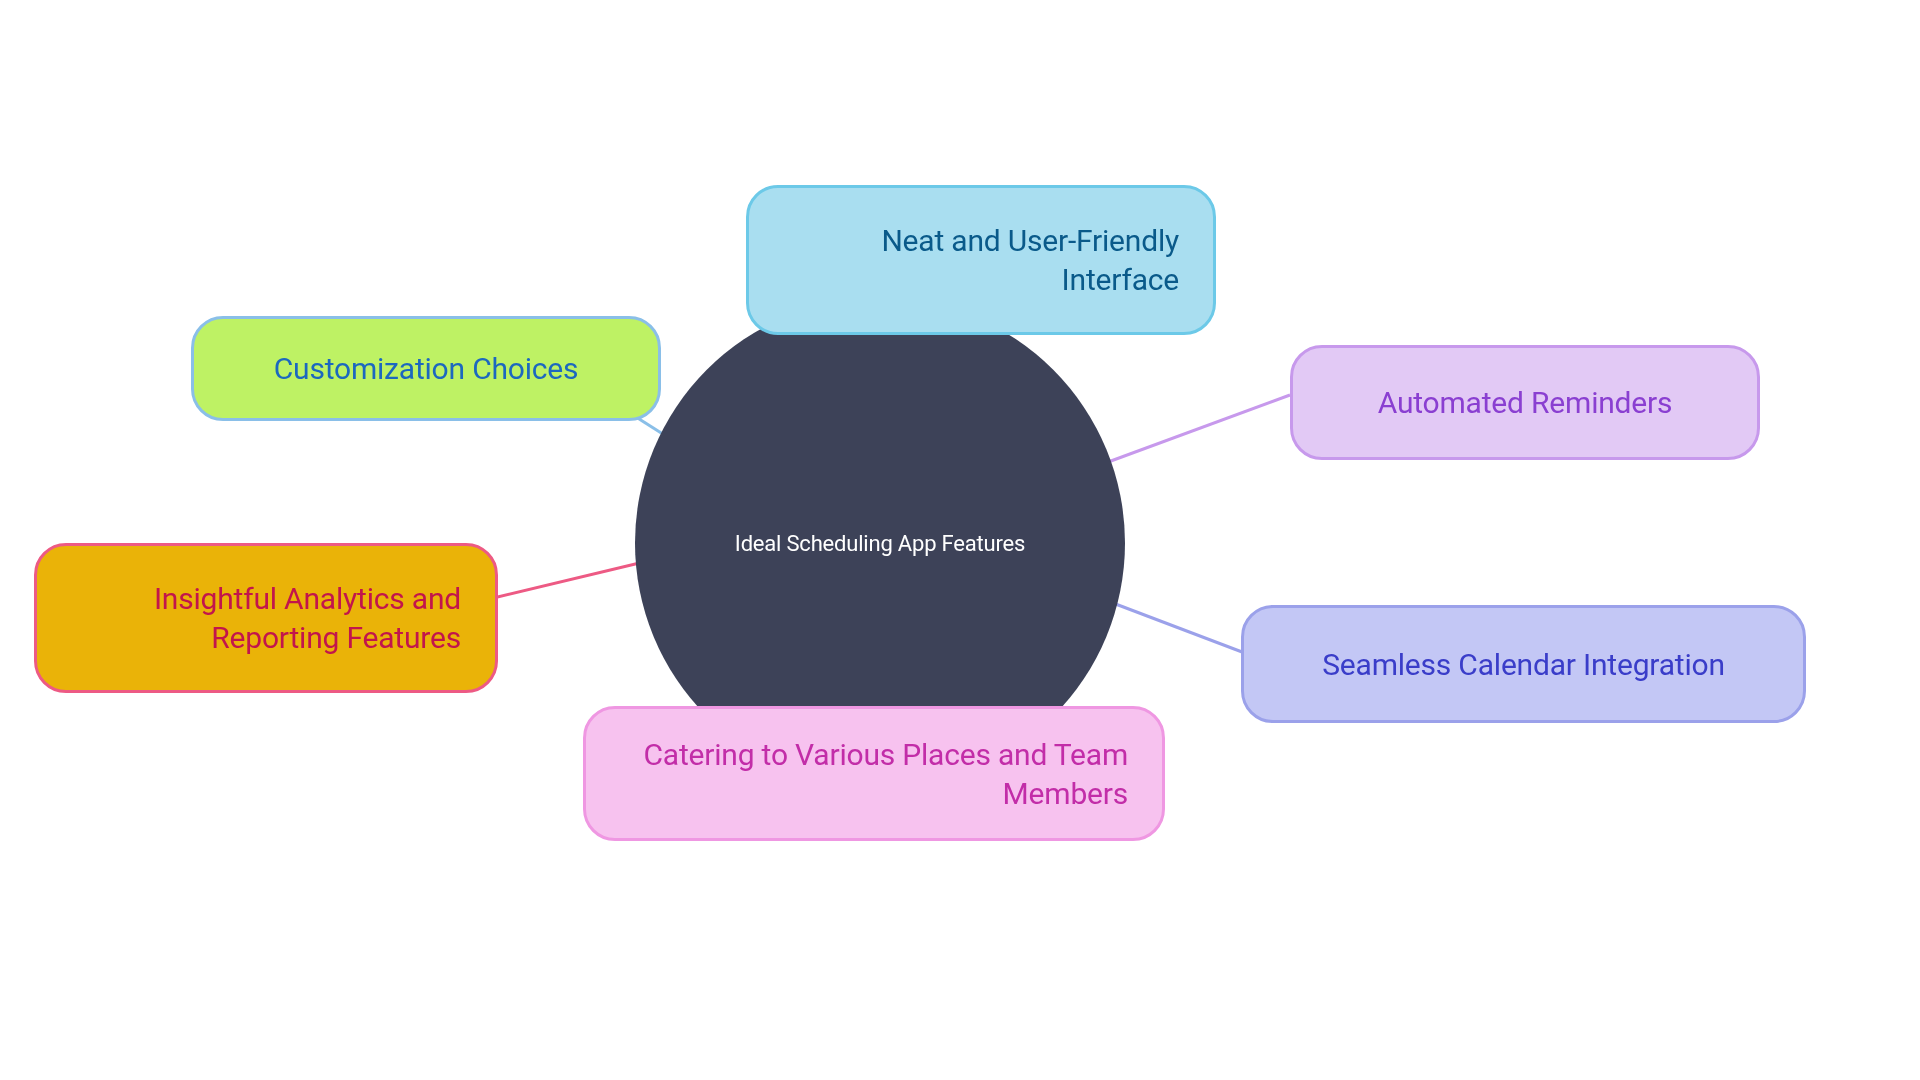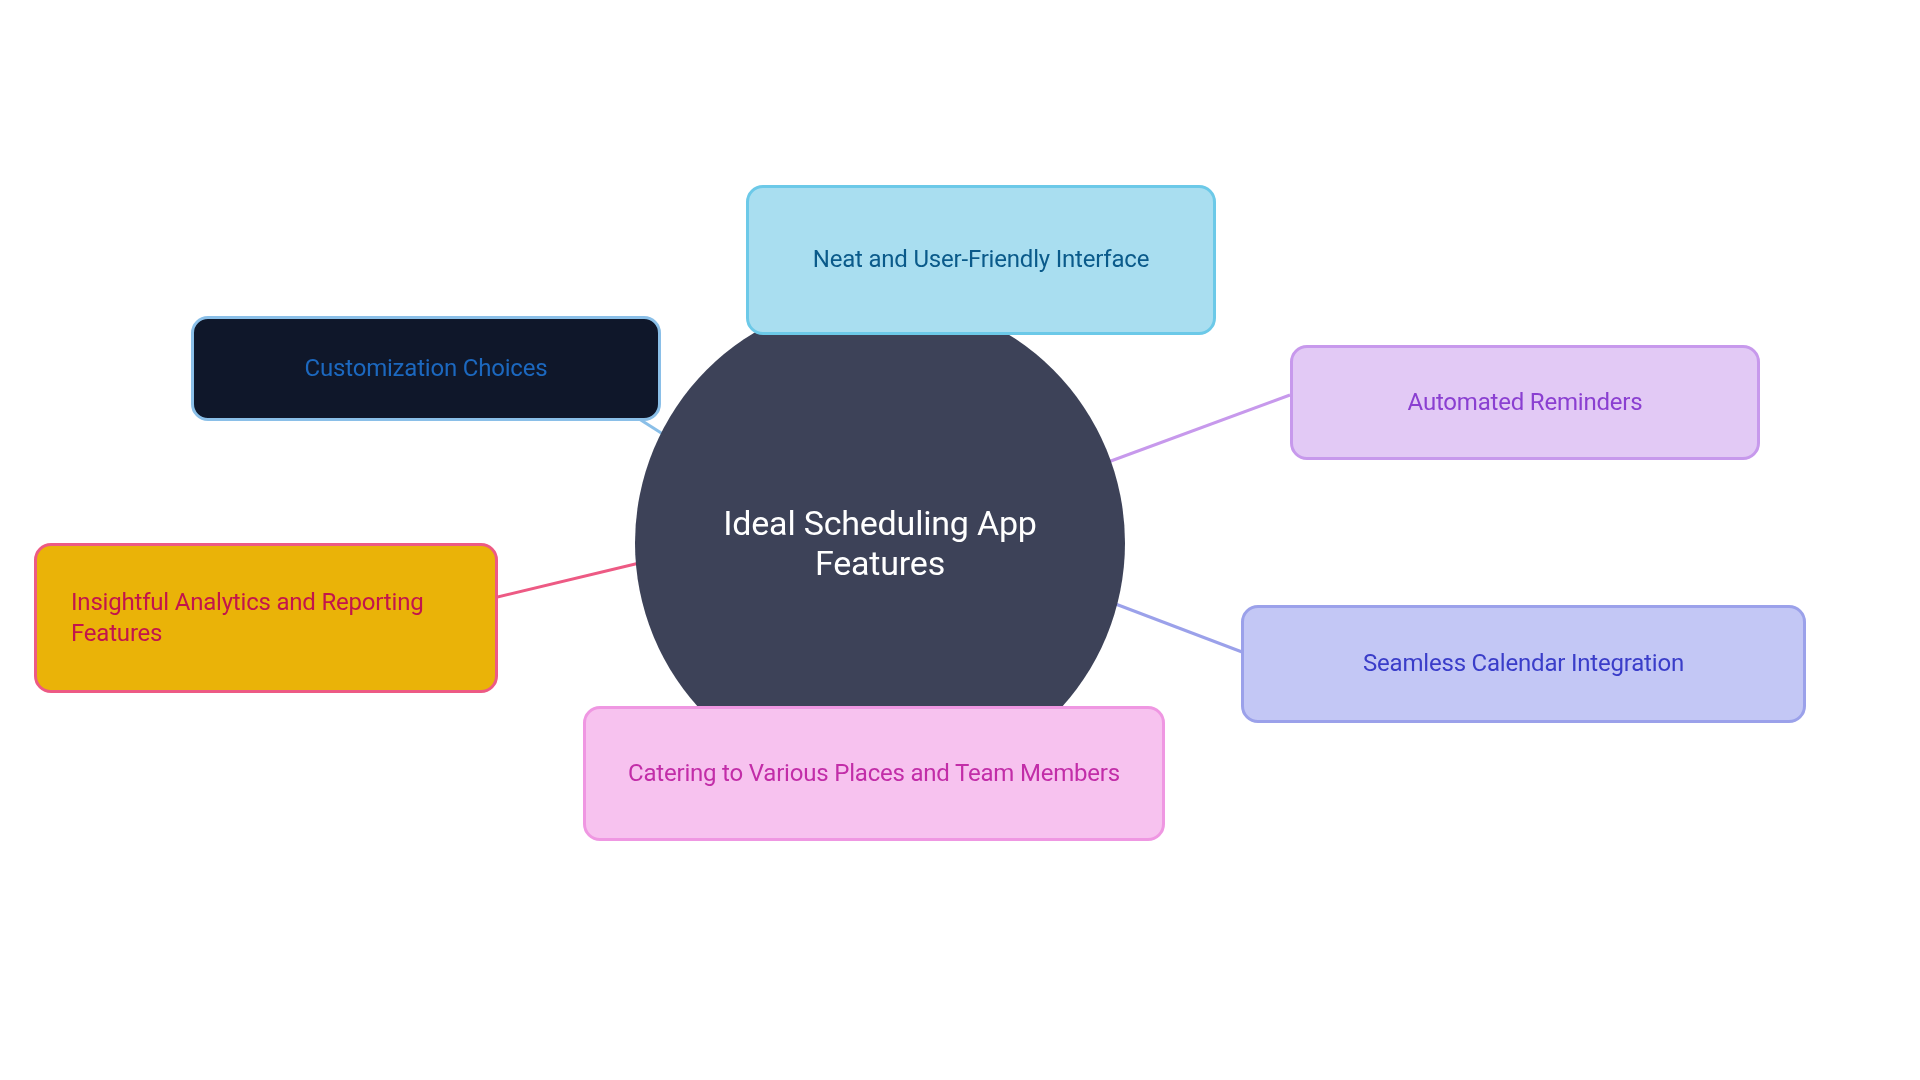--- a/index.html
+++ b/index.html
@@ -19,42 +19,42 @@
   svg.connectors {
     position: absolute;
     top: 0;
     left: 0;
     width: 1920px;
     height: 1080px;
     pointer-events: none;
   }
   .node {
     position: absolute;
-    border-radius: 17px;
+    border-radius: 32px;
     display: flex;
     align-items: center;
     justify-content: center;
-    text-align: left;
+    text-align: right;
     box-sizing: border-box;
     padding: 0 34px;
-    font-size: 24px;
+    font-size: 30px;
     font-weight: 400;
     line-height: 1.3;
     letter-spacing: -0.2px;
   }
   .center-node {
     position: absolute;
     border-radius: 50%;
     display: flex;
     align-items: center;
     justify-content: center;
     text-align: center;
     box-sizing: border-box;
     padding: 0 30px;
-    font-size: 34px;
+    font-size: 22px;
     font-weight: 400;
     letter-spacing: -0.2px;
   }
 </style>
 </head>
 <body>
 
 <div class="canvas">
 
   <svg class="connectors">
@@ -85,17 +85,17 @@
   </div>
 
   <div class="node" style="left:583px; top:706px; width:582px; height:135px; background:#f7c2ef; border:3px solid #ef97e2; color:#c22da8;">
     <span>Catering to Various Places and Team Members</span>
   </div>
 
   <div class="node" style="left:34px; top:543px; width:464px; height:150px; background:#eab308; border:3px solid #ed5a84; color:#c2154c;">
     <span>Insightful Analytics and Reporting Features</span>
   </div>
 
-  <div class="node" style="left:191px; top:316px; width:470px; height:105px; background:#0f172a; border:3px solid #8abfe8; color:#1c68bf;">
+  <div class="node" style="left:191px; top:316px; width:470px; height:105px; background:#bef264; border:3px solid #8abfe8; color:#1c68bf;">
     <span>Customization Choices</span>
   </div>
 
 </div>
 
 </body></html>

